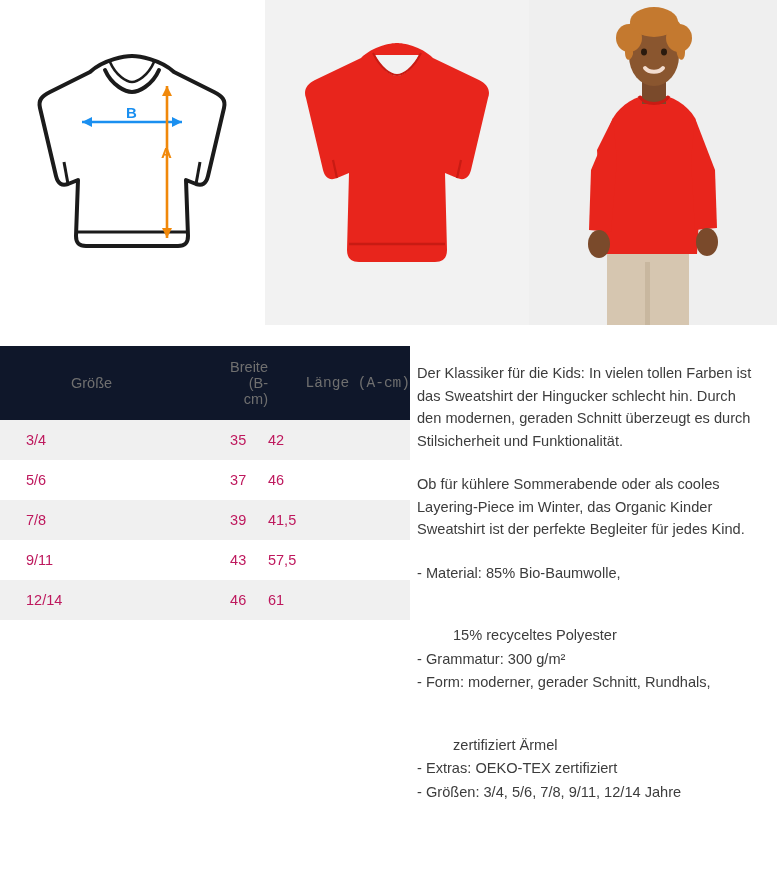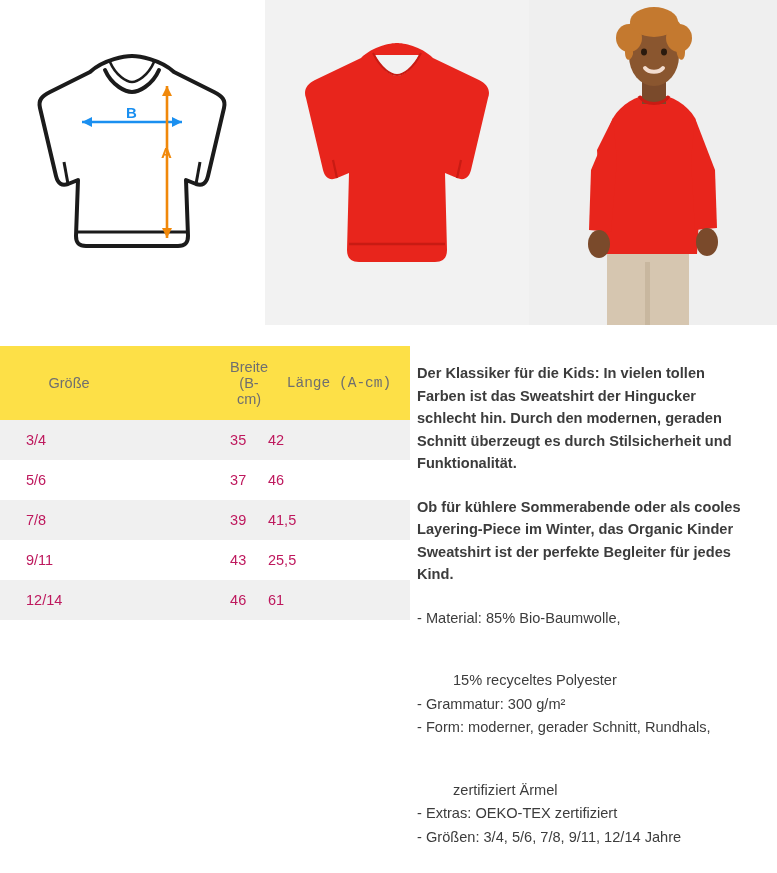--- a/index.html
+++ b/index.html
@@ -65,25 +65,25 @@
   .table-wrap {
     width: 410px;
     padding-top: 21px;
   }
   table.size-table {
     border-collapse: collapse;
     width: 410px;
     font-size: 14.5px;
   }
   table.size-table th {
-    text-align: center;
+    text-align: right;
     font-weight: normal;
     color: #6f6f6f;
     padding: 13px 0 13px 26px;
-    background: #fde047;
+    background: #0f172a;
   }
   table.size-table th.c2 { padding-left: 118px; }
   table.size-table th.c3 { padding-left: 0; font-family: Liberation Mono, monospace; }
   table.size-table td {
     color: #be185d;
     padding: 12px 0 12px 26px;
   }
   table.size-table td.c2 { padding-left: 118px; }
   table.size-table td.c3 { padding-left: 0; }
   table.size-table tr.odd td { background: #f0f0f0; }
@@ -95,21 +95,20 @@
   
   .desc {
     width: 360px;
     padding: 37px 8px 0 7px;
     font-size: 14.6px;
     line-height: 22.5px;
     color: #3c3c3c;
   }
   .desc p {
     margin: 0 16px 21px 0;
-    font-weight: bold;
   }
   .spec-list {
     margin: 0;
     padding: 0;
     list-style: none;
   }
   .spec-list li {
     margin: 0 0 1px 0;
     padding: 0;
   }
@@ -238,21 +237,21 @@
           <td class="c3">46</td>
         </tr>
         <tr class="odd">
           <td class="c1">7/8</td>
           <td class="c2">39</td>
           <td class="c3">41,5</td>
         </tr>
         <tr class="even">
           <td class="c1">9/11</td>
           <td class="c2">43</td>
-          <td class="c3">25,5</td>
+          <td class="c3">57,5</td>
         </tr>
         <tr class="odd">
           <td class="c1">12/14</td>
           <td class="c2">46</td>
           <td class="c3">61</td>
         </tr>
       </tbody>
     </table>
   </div>
 

